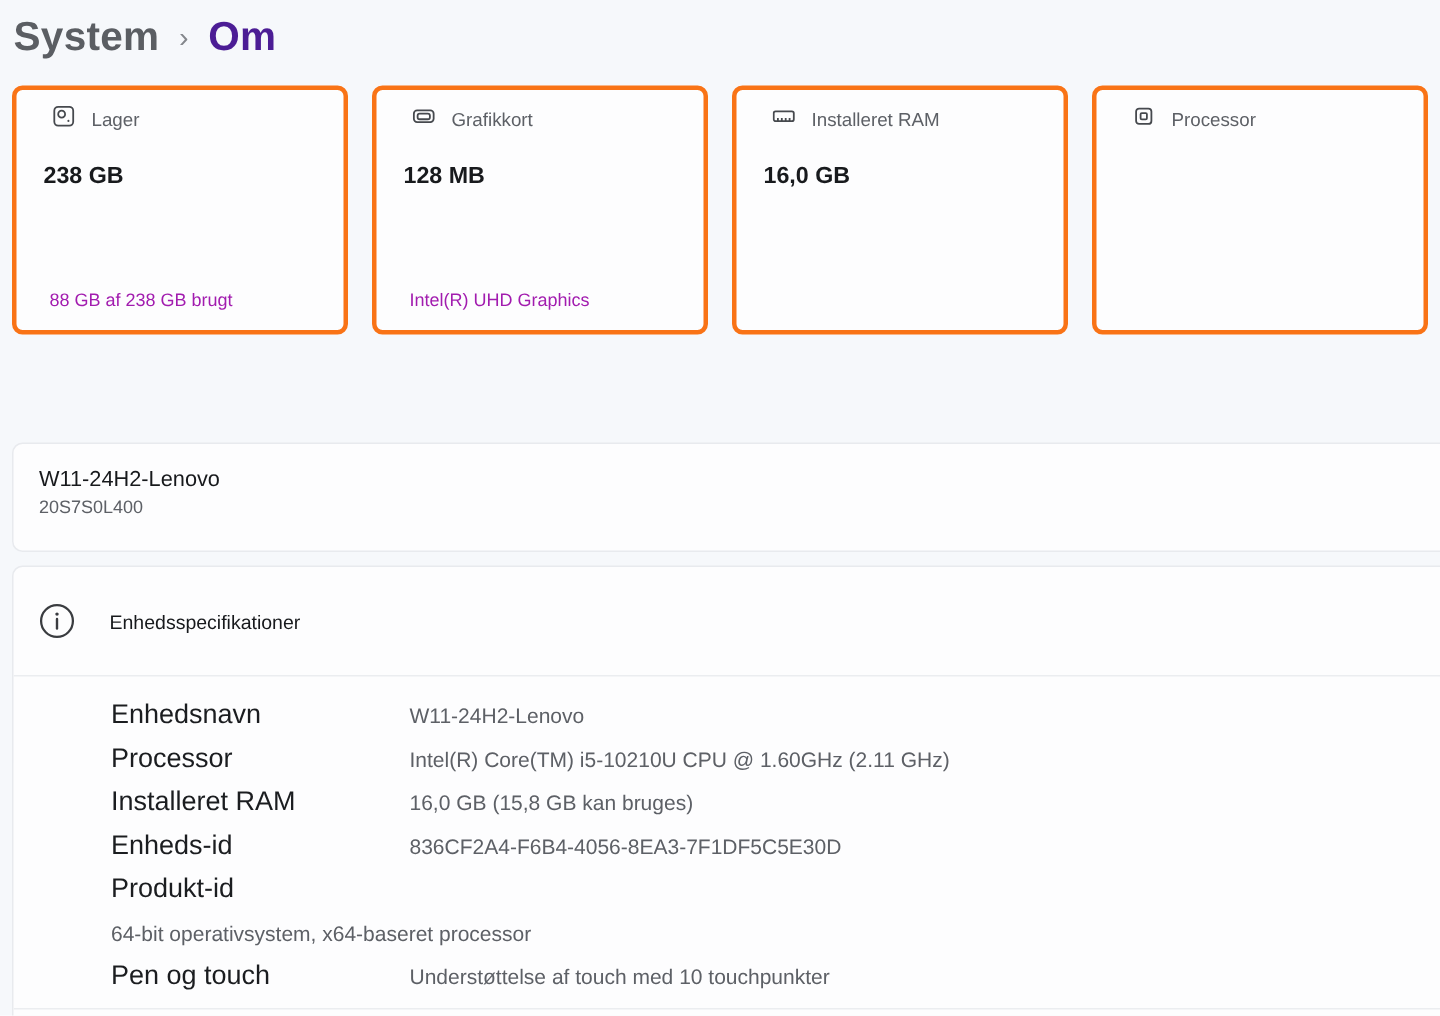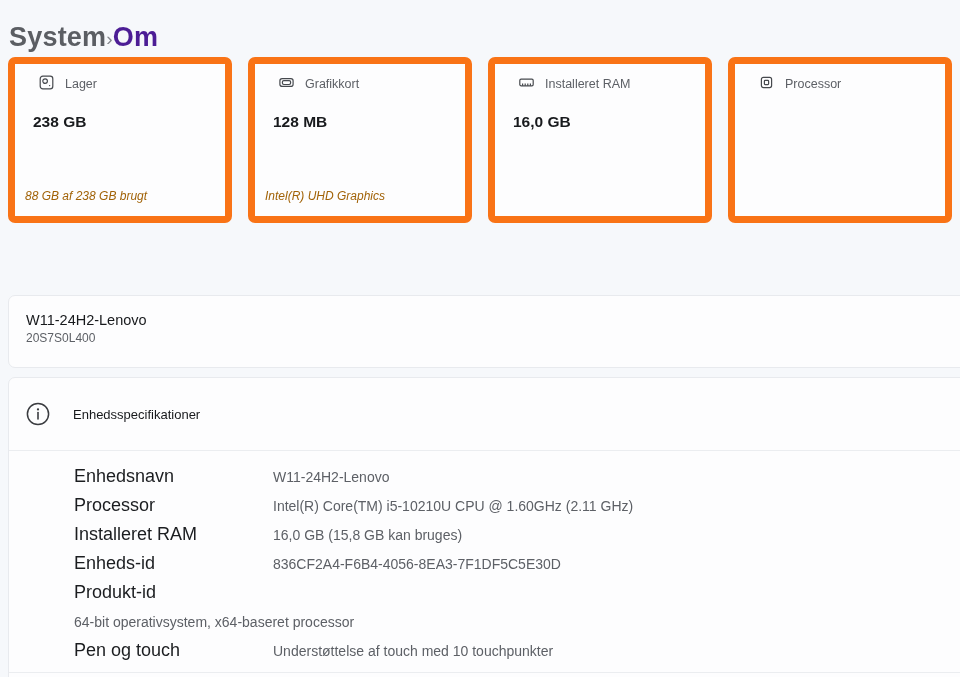--- a/index.html
+++ b/index.html
@@ -7,55 +7,55 @@
   body {
     background: #f6f8fb;
     font-family: "Liberation Sans", "DejaVu Sans", sans-serif;
     color: #17191c;
     position: relative;
   }
   .page { position: absolute; inset: 0; }
 
   
   .breadcrumb {
-    position: absolute; left: 9px; top: 16px; height: 42px;
-    display: flex; align-items: center; 
+    position: absolute; left: 9px; top: 3px; height: 42px;
+    display: flex; align-items: center; gap: 13px;
     font-size: 27px; font-weight: 600; letter-spacing: .2px;
   }
   .crumb-parent { color: #5b5e63; cursor: pointer; }
   .crumb-sep { color: #84878c; font-size: 19px; font-weight: 400; padding-top: 3px; }
   .crumb-current { color: #4c1d95; }
 
   
   .cards-row {
     position: absolute; left: 8px; top: 57px;
     display: flex; gap: 16px;
   }
   .info-card {
     width: 224px; height: 166px;
     background: #fdfdfe;
-    border: 7px solid #f97316;
+    border: 3px solid #f97316;
     border-radius: 7px;
     position: relative;
     padding: 10px 0 0 18px;
   }
   .card-head {
     display: flex; align-items: center; gap: 11px;
     margin-left: 6px; height: 20px;
   }
   .card-head svg { flex: 0 0 auto; stroke: #46494e; }
   .card-label { font-size: 12.5px; color: #5d6066; }
   .card-value {
     margin-top: 15px;
     font-size: 15.5px; font-weight: 700; color: #181a1d;
     line-height: 25px; max-width: 196px;
   }
   .card-footer {
-    position: absolute; left: 10px; bottom: 13px; right: 12px;
-    font-size: 12px; color: #a16207; white-space: nowrap; overflow: hidden; font-style: italic;
+    position: absolute; left: 22px; bottom: 13px; right: 12px;
+    font-size: 12px; color: #a21caf; white-space: nowrap; overflow: hidden;
   }
 
   
   .device-card {
     position: absolute; left: 8px; top: 295px; width: 968px; height: 73px;
     background: #fdfdfe; border: 1px solid #e8eaee; border-radius: 7px;
     padding: 16px 0 0 17px;
   }
   .device-name { font-size: 14.5px; color: #17191c; }
   .device-model { font-size: 12px; color: #5d6066; margin-top: 3px; }

